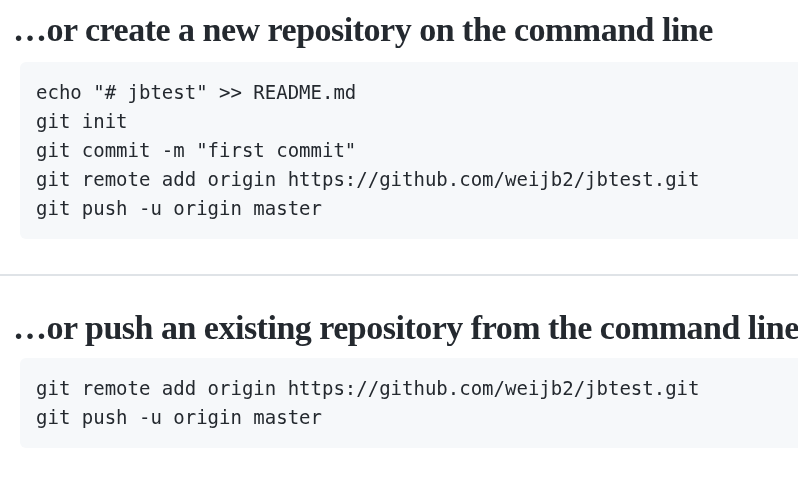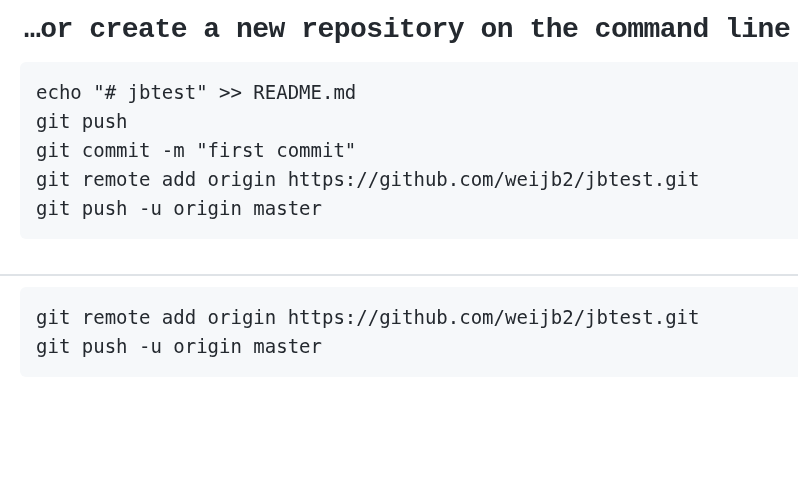--- a/index.html
+++ b/index.html
@@ -7,23 +7,23 @@
     padding: 0;
   }
   body {
     width: 798px;
     height: 489px;
     background: #ffffff;
     overflow: hidden;
     font-family: "Liberation Sans", sans-serif;
   }
   .section-heading {
-    margin: 0 24px;
-    font-family: Liberation Mono, monospace;
-    font-size: 28px;
+    margin: 0 13px;
+    font-family: Liberation Serif, serif;
+    font-size: 34px;
     line-height: 38px;
     font-weight: 700;
     letter-spacing: -0.5px;
     color: #24292f;
     white-space: nowrap;
   }
   .heading-create {
     margin-top: 11px;
   }
   .heading-push {
@@ -54,22 +54,23 @@
     width: 798px;
   }
 </style>
 </head>
 <body>
 
 <div>
 
   <section>
     <h2 class="section-heading heading-create">…or create a new repository on the command line</h2>
-    <pre class="code-block"><div class="code-line">echo "# jbtest" &gt;&gt; README.md</div><div class="code-line">git push</div><div class="code-line">git commit -m "first commit"</div><div class="code-line">git remote add origin https://github.com/weijb2/jbtest.git</div><div class="code-line">git push -u origin master</div></pre>
+    <pre class="code-block"><div class="code-line">echo "# jbtest" &gt;&gt; README.md</div><div class="code-line">git init</div><div class="code-line">git commit -m "first commit"</div><div class="code-line">git remote add origin https://github.com/weijb2/jbtest.git</div><div class="code-line">git push -u origin master</div></pre>
   </section>
 
   <hr class="divider">
 
   <section>
+    <h2 class="section-heading heading-push">…or push an existing repository from the command line</h2>
     <pre class="code-block code-block-push"><div class="code-line">git remote add origin https://github.com/weijb2/jbtest.git</div><div class="code-line">git push -u origin master</div></pre>
   </section>
 
 </div>
 
 </body></html>

